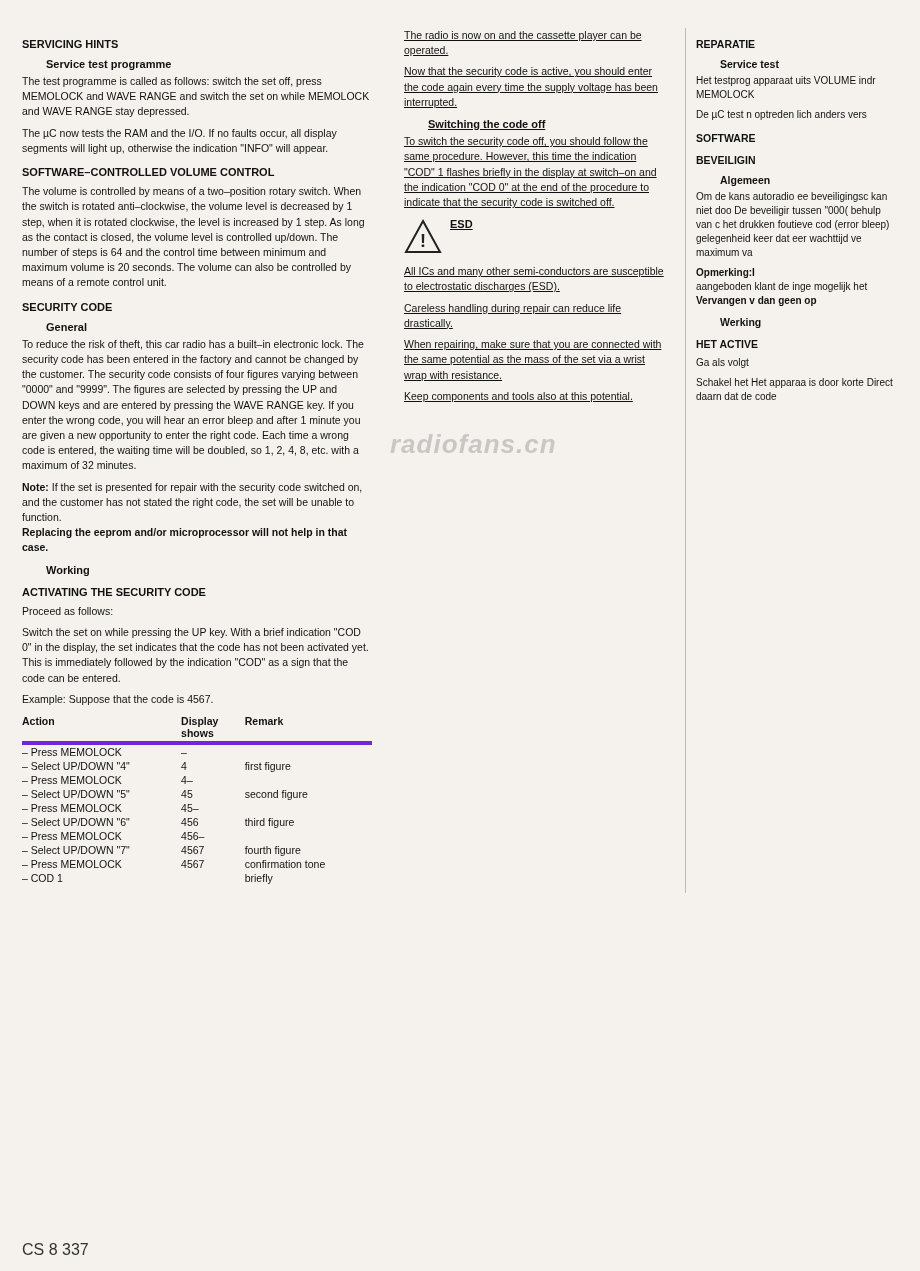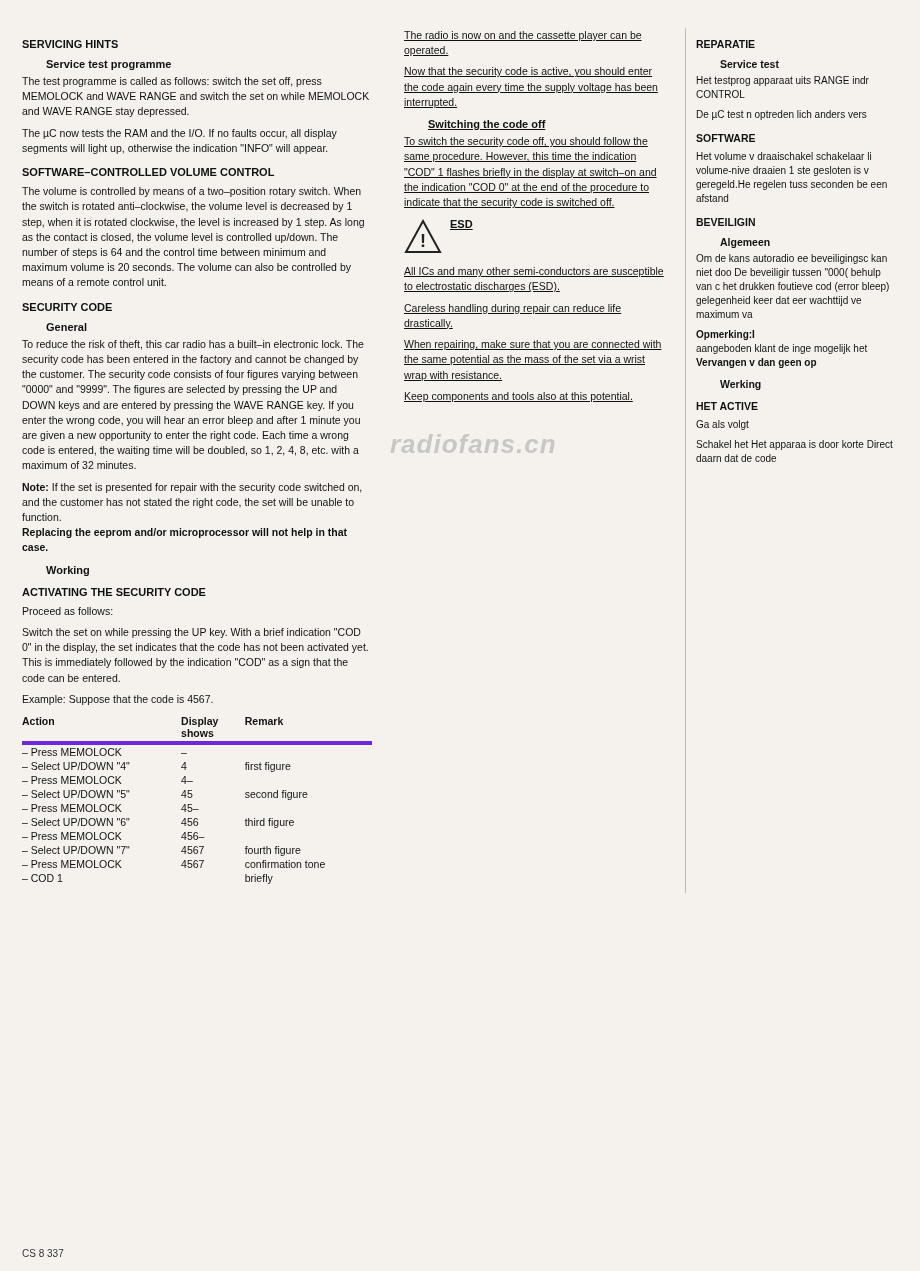--- a/index.html
+++ b/index.html
@@ -110,21 +110,21 @@
       letter-spacing: 1px;
       pointer-events: none;
       user-select: none;
       z-index: 10;
     }
 
     .footer {
       position: absolute;
       bottom: 12px;
       left: 22px;
-      font-size: 10px;
+      font-size: 16px;
       color: #333;
     }
     .col-right p {
       font-size: 10px;
       line-height: 1.4;
     }
     .col-right h2 {
       font-size: 10.5px;
     }
     .col-right h3 {
@@ -259,24 +259,23 @@
 
       <p>All ICs and many other semi-conductors are susceptible to electrostatic discharges (ESD).</p>
       <p>Careless handling during repair can reduce life drastically.</p>
       <p>When repairing, make sure that you are connected with the same potential as the mass of the set via a wrist wrap with resistance.</p>
       <p>Keep components and tools also at this potential.</p>
     </div>
 
     <div class="col-right">
       <h2>REPARATIE</h2>
       <h3>Service test</h3>
-      <p>Het testprog apparaat uits RANGE indr CONTROL</p>
+      <p>Het testprog apparaat uits VOLUME indr MEMOLOCK</p>
       <p>De µC test n optreden lich anders vers</p>
       <h2>SOFTWARE</h2>
-      <p>Het volume v draaischakel schakelaar li volume-nive draaien 1 ste gesloten is v geregeld.He regelen tuss seconden be een afstand</p>
       <h2>BEVEILIGIN</h2>
       <h3>Algemeen</h3>
       <p>Om de kans autoradio ee beveiligingsc kan niet doo De beveiligir tussen "000( behulp van c het drukken foutieve cod (error bleep) gelegenheid keer dat eer wachttijd ve maximum va</p>
       <p>
         <span class="bold">Opmerking:I</span><br>
         <span>aangeboden klant de inge mogelijk het</span><br>
         <span class="bold">Vervangen v dan geen op</span>
       </p>
       <h3>Werking</h3>
       <h2>HET ACTIVE</h2>

